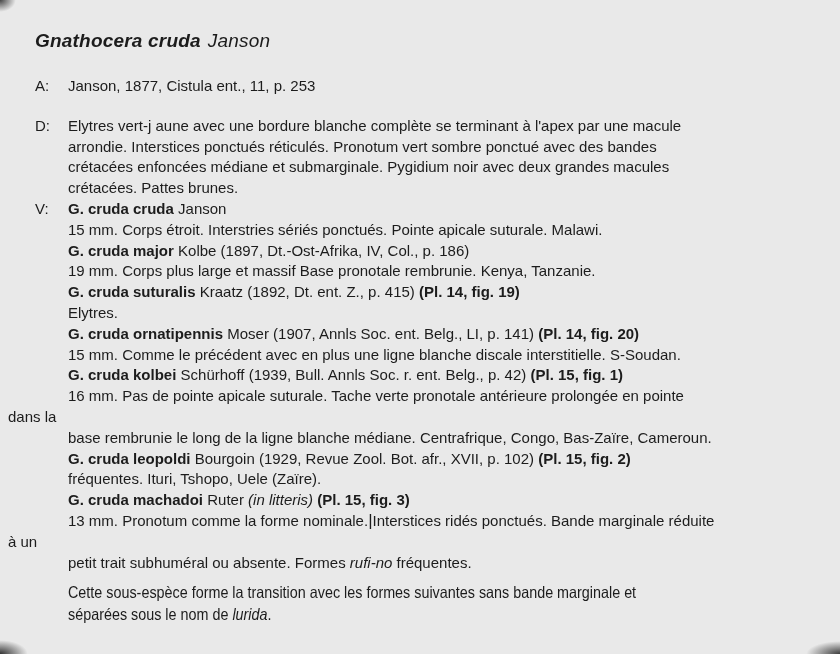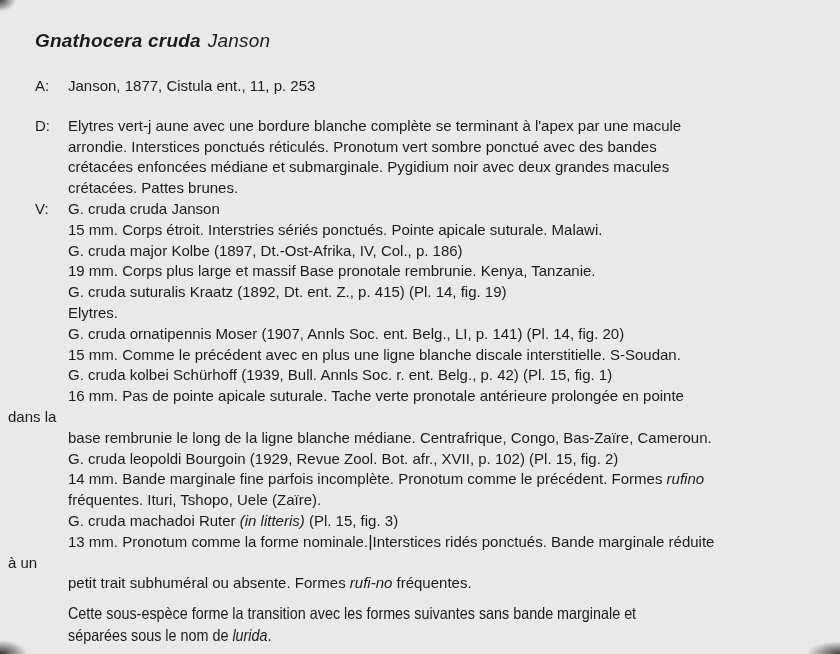--- a/index.html
+++ b/index.html
@@ -35,21 +35,21 @@
     letter-spacing:.2px;
   }
   .t-author{font-weight:normal;margin-left:7px;}
   .section{display:flex;align-items:flex-start;}
   .section-a{margin-bottom:19px;}
   .section-d{margin-bottom:0;}
   .label{width:33px;flex:none;}
   .content{flex:1;min-width:0;}
   .line{white-space:nowrap;}
   .outdent{margin-left:-60px;}
-  .seg-b{font-weight:normal;}
+  .seg-b{font-weight:bold;}
   .seg-i{font-style:italic;}
   .seg-bar{font-size:17px;}
   .closing{
     margin:9px 0 0 33px;
     font-size:16.5px;line-height:21.5px;
     transform:scaleX(.87);transform-origin:0 50%;
     white-space:nowrap;
   }
 </style>
 </head>
@@ -84,21 +84,20 @@
           <div class="line"><span class="seg-n">19 mm. Corps plus large et massif Base pronotale rembrunie. Kenya, Tanzanie.</span></div>
           <div class="line"><span class="seg-b">G. cruda suturalis </span><span class="seg-n">Kraatz (1892, Dt. ent. Z., p. 415) </span><span class="seg-b">(Pl. 14, fig. 19)</span></div>
           <div class="line"><span class="seg-n">Elytres.</span></div>
           <div class="line"><span class="seg-b">G. cruda ornatipennis </span><span class="seg-n">Moser (1907, Annls Soc. ent. Belg., LI, p. 141) </span><span class="seg-b">(Pl. 14, fig. 20)</span></div>
           <div class="line"><span class="seg-n">15 mm. Comme le précédent avec en plus une ligne blanche discale interstitielle. S-Soudan.</span></div>
           <div class="line"><span class="seg-b">G. cruda kolbei </span><span class="seg-n">Schürhoff (1939, Bull. Annls Soc. r. ent. Belg., p. 42) </span><span class="seg-b">(Pl. 15, fig. 1)</span></div>
           <div class="line"><span class="seg-n">16 mm. Pas de pointe apicale suturale. Tache verte pronotale antérieure prolongée en pointe</span></div>
           <div class="line outdent"><span class="seg-n">dans la</span></div>
           <div class="line"><span class="seg-n">base rembrunie le long de la ligne blanche médiane. Centrafrique, Congo, Bas-Zaïre, Cameroun.</span></div>
           <div class="line"><span class="seg-b">G. cruda leopoldi </span><span class="seg-n">Bourgoin (1929, Revue Zool. Bot. afr., XVII, p. 102) </span><span class="seg-b">(Pl. 15, fig. 2)</span></div>
-          <div class="line"><span class="seg-n">14 mm. Bande marginale fine parfois incomplète. Pronotum comme le précédent. Formes </span><span class="seg-i">rufino</span></div>
           <div class="line"><span class="seg-n">fréquentes. Ituri, Tshopo, Uele (Zaïre).</span></div>
           <div class="line"><span class="seg-b">G. cruda machadoi </span><span class="seg-n">Ruter </span><span class="seg-i">(in litteris) </span><span class="seg-b">(Pl. 15, fig. 3)</span></div>
           <div class="line"><span class="seg-n">13 mm. Pronotum comme la forme nominale.</span><span class="seg-bar">|</span><span class="seg-n">Interstices ridés ponctués. Bande marginale réduite</span></div>
           <div class="line outdent"><span class="seg-n">à un</span></div>
           <div class="line"><span class="seg-n">petit trait subhuméral ou absente. Formes </span><span class="seg-i">rufi-no</span><span class="seg-n"> fréquentes.</span></div>
         </div>
       </div>
     </div>
   <div class="closing" id="closing">
       <div class="line"><span class="seg-n">Cette sous-espèce forme la transition avec les formes suivantes sans bande marginale et</span></div>

